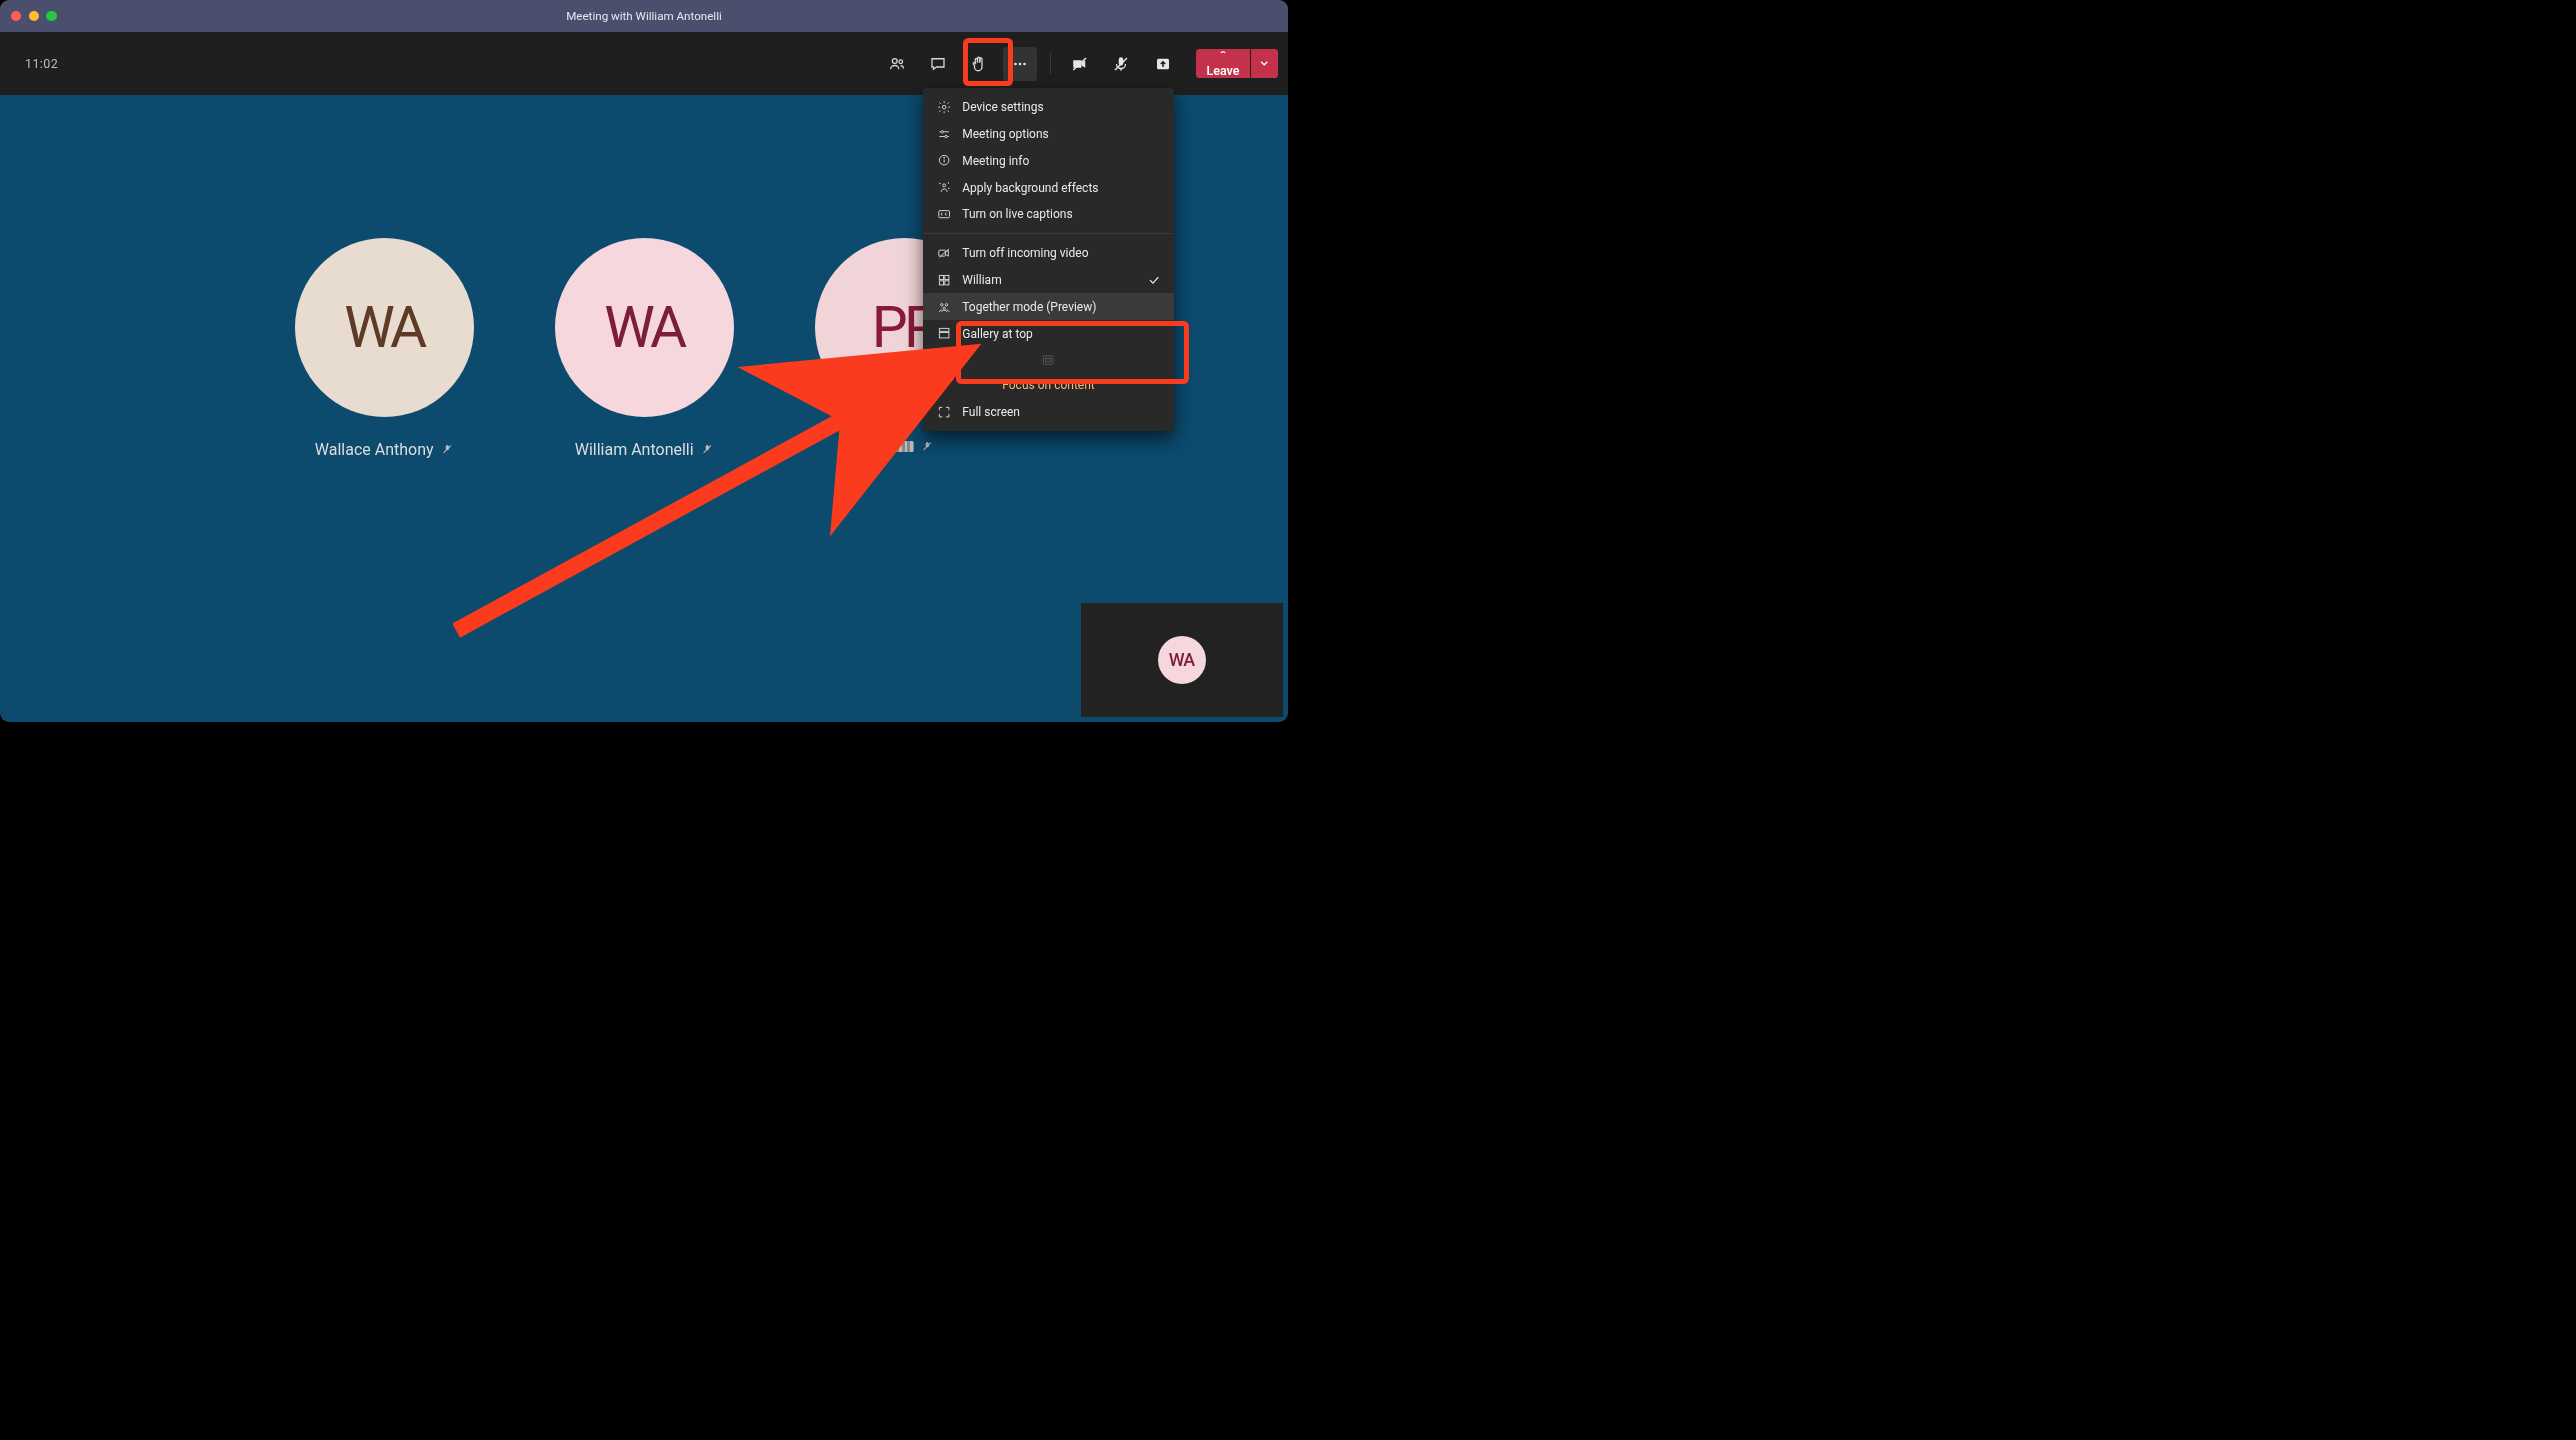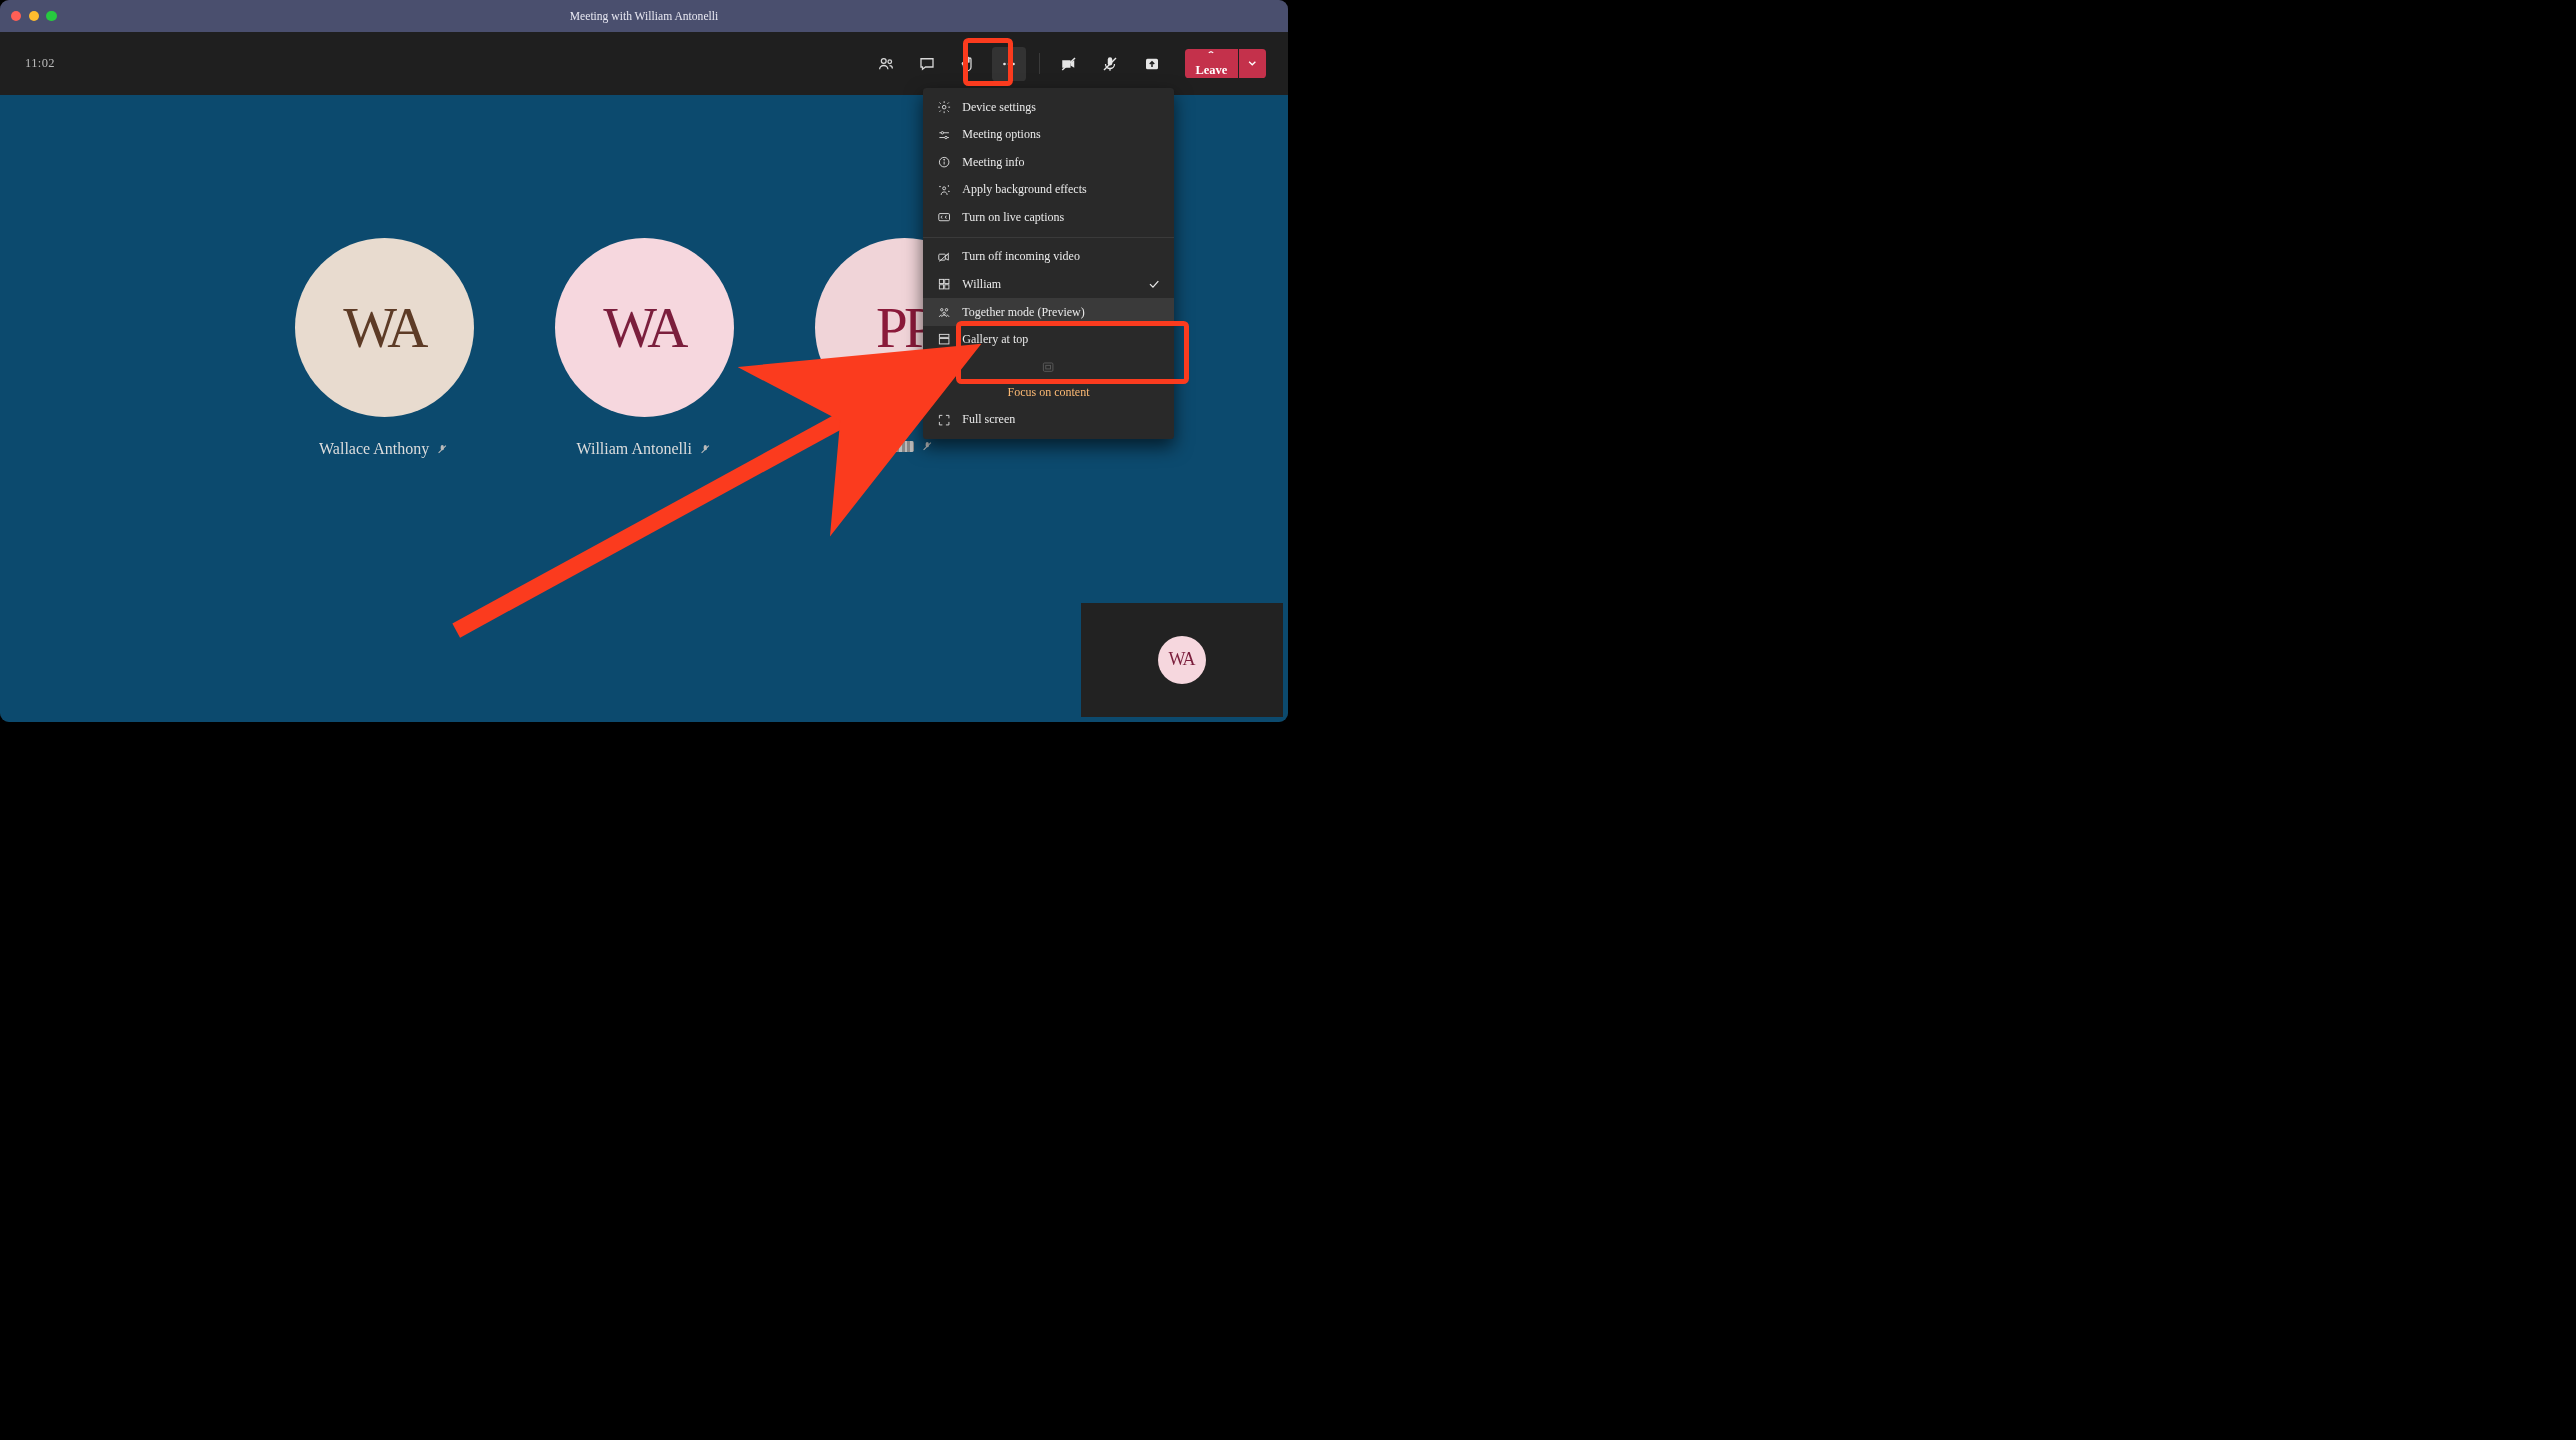--- a/index.html
+++ b/index.html
@@ -6,21 +6,20 @@
   html, body { width: 100%; height: 100%; font-family: "Segoe UI", -apple-system, BlinkMacSystemFont, Roboto, Helvetica, Arial, sans-serif; }
   body { background: #000; color: #e6e6e6; overflow: hidden; }
 
   
   .window {
     width: 1288px; height: 722px;
     border-radius: 9px;
     overflow: hidden;
     background: #1a1a1a;
     position: relative;
-    font-family: Liberation Serif, serif;
   }
   .titlebar {
     height: 32px;
     background: #4a4f6e;
     display: flex;
     align-items: center;
     position: relative;
     padding: 0 10.7px;
   }
   .traffic-lights {
@@ -39,21 +38,21 @@
     color: #e8e8f2;
     pointer-events: none;
   }
 
   
   .toolbar {
     height: 63px;
     background: #1f1f1f;
     display: flex;
     align-items: center;
-    padding: 0 22px 0 25px;
+    padding: 0 10px 0 25px;
     gap: 7.2px;
   }
   .timer {
     color: #bbb;
     font-size: 12.5px;
     letter-spacing: 0.4px;
     margin-right: auto;
   }
   .tb-btn {
     width: 34px; height: 34px;

